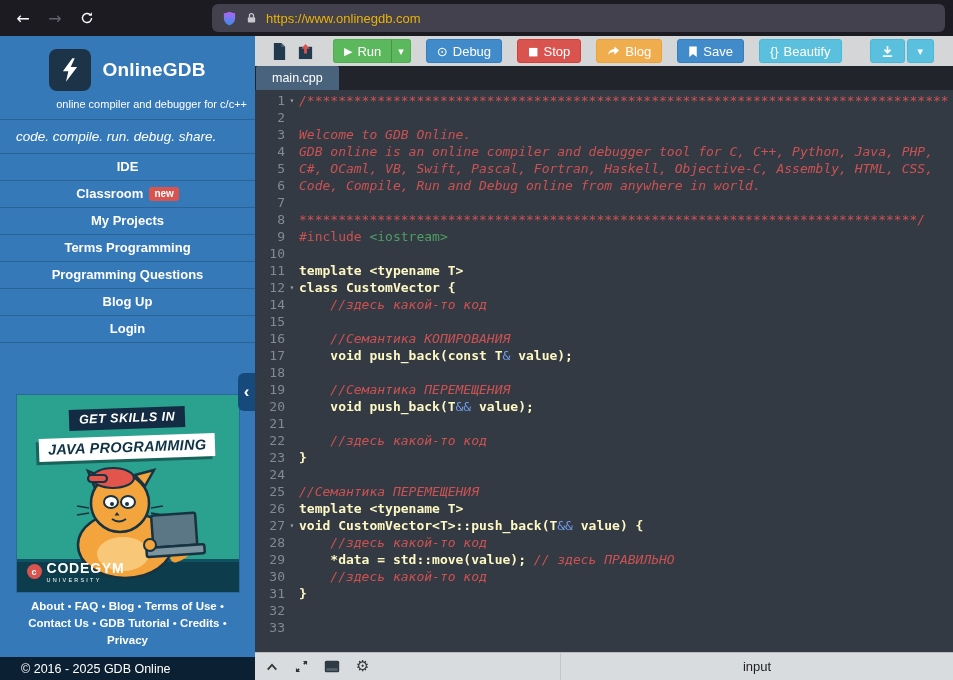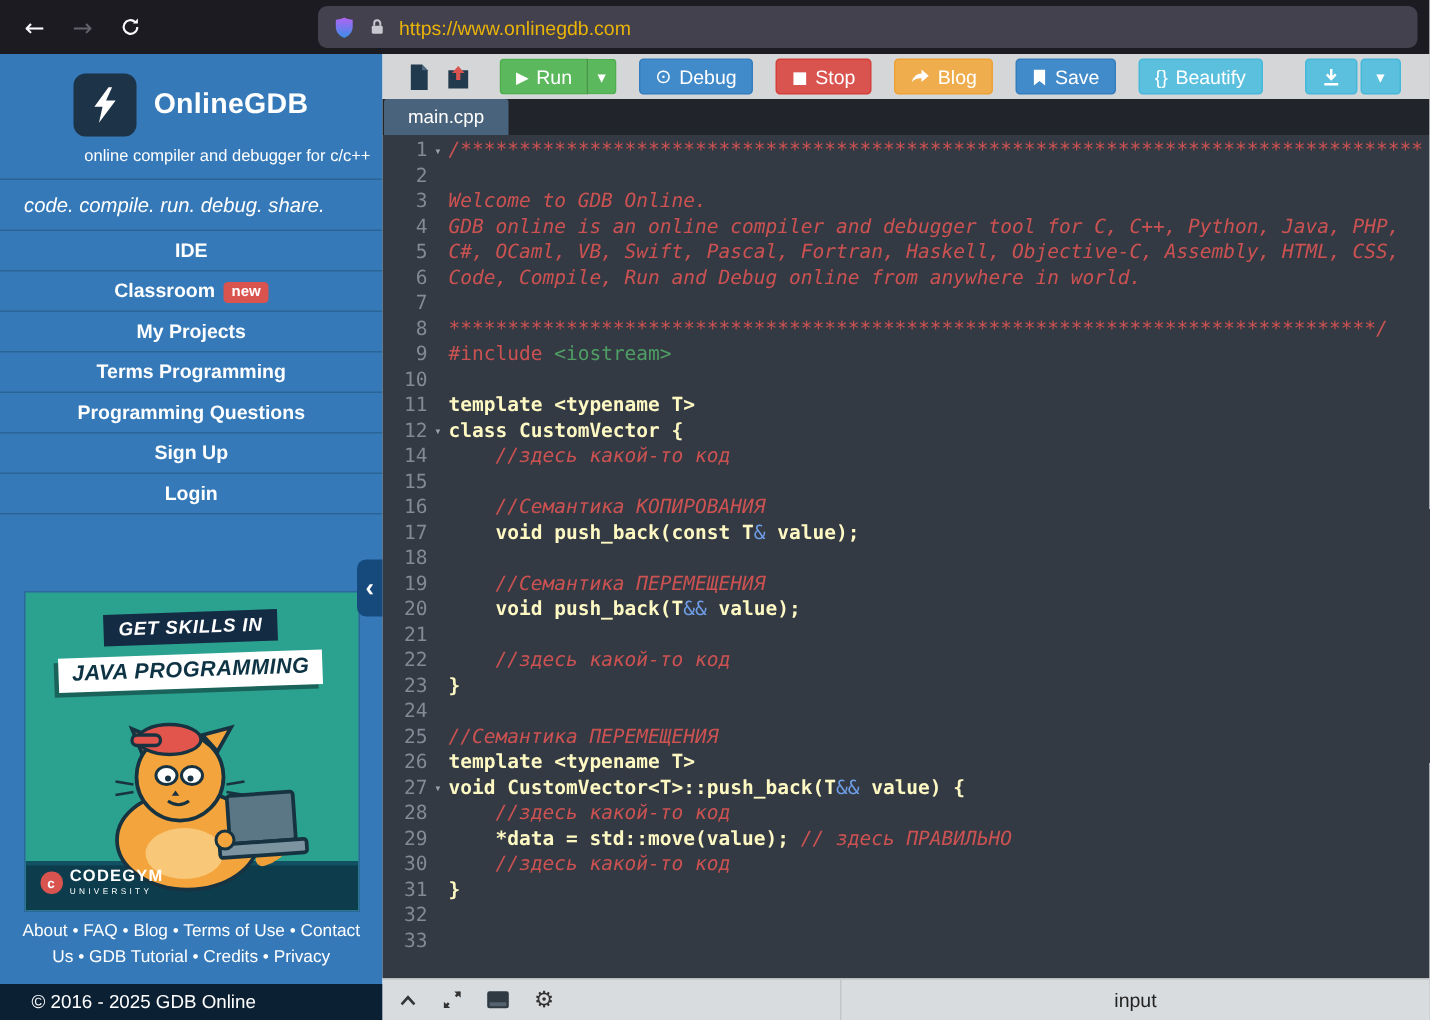--- a/index.html
+++ b/index.html
@@ -36,29 +36,29 @@
   .ad { position:relative; width:222px; height:225px; margin:52px auto 0; background:var(--ad-teal,#2ba18f);
         text-align:center; overflow:hidden; cursor:pointer; box-shadow:0 0 0 1px rgba(0,0,0,.15); }
   .ad-badge1 { display:inline-block; margin-top:13px; background:#132c44; color:#fff; font-weight:bold; font-style:italic;
                font-size:12.5px; padding:3px 10px 4px; transform:rotate(-2deg); letter-spacing:.5px; }
   .ad-badge2 { display:inline-block; margin-top:7px; background:#fff; color:#0d3344; font-weight:bold; font-style:italic;
                font-size:14.5px; padding:3px 9px 4px; transform:rotate(-2deg); box-shadow:-3px 3px 0 #19635a; letter-spacing:.3px; }
   .ad svg.cat { position:absolute; left:0; bottom:0; display:block; }
   .codegym { position:absolute; left:10px; bottom:9px; display:flex; align-items:center; gap:5px; text-align:left; }
   .codegym-icon { width:15px; height:15px; background:var(--accent-red,#d9534f); border-radius:50%;
                   color:#fff; font-size:9px; font-weight:bold; display:flex; align-items:center; justify-content:center; }
-  .codegym-brand { font-size:11px; font-weight:bold; letter-spacing:.8px; line-height:1; }
+  .codegym-brand { font-size:14px; font-weight:bold; letter-spacing:.8px; line-height:1; }
   .codegym-sub { font-size:5.5px; letter-spacing:2.2px; margin-top:2px; }
 
   .collapse-handle { position:absolute; right:0; top:337px; width:17px; height:38px; background:#174a7c;
                      border-radius:6px 0 0 6px; color:#fff; display:flex; align-items:center; justify-content:center;
                      font-size:17px; font-weight:bold; cursor:pointer; z-index:5; }
 
   .footer-links { margin-top:auto; text-align:center; font-size:11.5px; line-height:1.5; padding:6px 14px 8px; }
-  .footer-links a { color:#fff; text-decoration:none; cursor:pointer; }
+  .footer-links a { color:#fff; text-decoration:none; cursor:pointer;font-weight:bold; }
   .copyright { height:26px; background:#0c2033; font-size:12.5px; display:flex; align-items:center; padding-left:21px; }
 
   
   .toolbar { height:30px; background:#d5d6d8; display:flex; align-items:center; padding:0 6px 0 12px; flex:0 0 auto; }
   .tool-icon-btn { background:none; border:none; cursor:pointer; padding:0 5px; display:flex; align-items:center; }
   .btn { height:24px; display:inline-flex; align-items:center; gap:5px; padding:0 10px; font-size:13px; color:#fff;
          border:1px solid rgba(0,0,0,.12); border-radius:3px; cursor:pointer; font-family:inherit; white-space:nowrap; }
   .btn-green { background:var(--run-green,#5cb85c); border-color:#4cae4c; }
   .btn-blue { background:var(--primary-blue,#428bca); border-color:#357ebd; }
   .btn-red { background:var(--stop-red,#d9534f); border-color:#d43f3a; }
@@ -151,21 +151,21 @@
   </div>
 
   <div class="tagline">code. compile. run. debug. share.</div>
 
   <nav class="menu" id="menu">
       <div class="menu-item"><span>IDE</span></div>
       <div class="menu-item"><span>Classroom</span><span class="badge-new">new</span></div>
       <div class="menu-item"><span>My Projects</span></div>
       <div class="menu-item"><span>Terms Programming</span></div>
       <div class="menu-item"><span>Programming Questions</span></div>
-      <div class="menu-item"><span>Sign Up</span></div>
+      <div class="menu-item"><span>Blog Up</span></div>
       <div class="menu-item"><span>Login</span></div>
     </nav>
 
   <div class="ad">
     <div class="ad-badge1">GET SKILLS IN</div><br>
     <div class="ad-badge2">JAVA PROGRAMMING</div>
     <svg class="cat" width="222" height="150" viewBox="0 0 222 150">
       <rect x="0" y="117" width="222" height="33" fill="#0d3d4d"></rect>
       <rect x="0" y="117" width="222" height="3" fill="#125163"></rect>
       <path d="M158 116 q20 -7 15 -27" stroke="#ef9f37" stroke-width="9" fill="none" stroke-linecap="round"></path>

